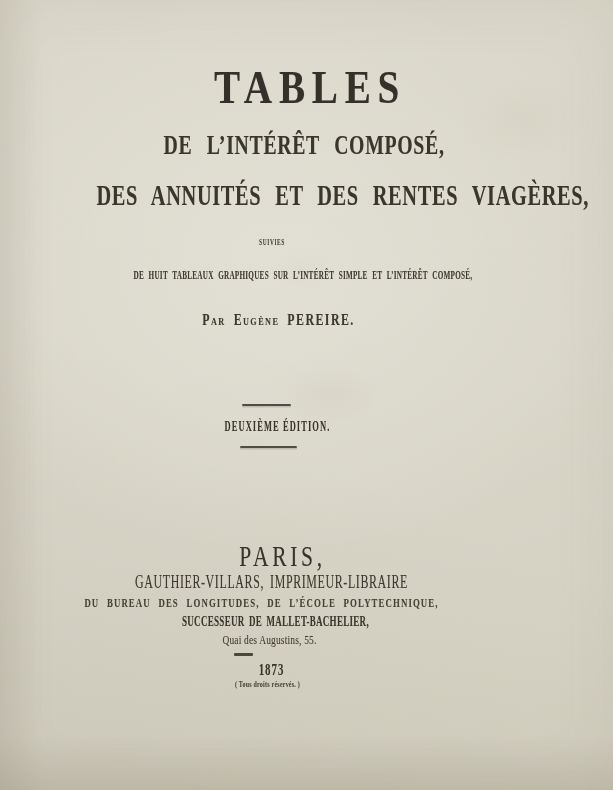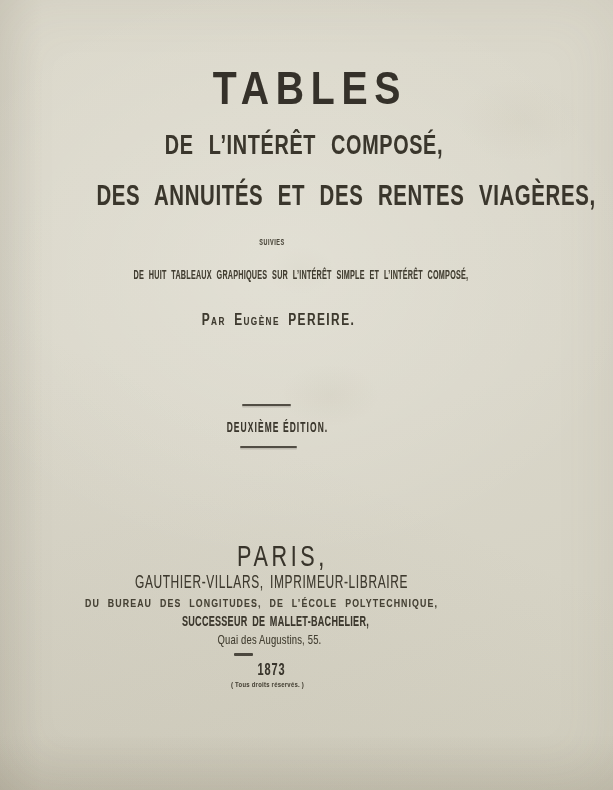--- a/index.html
+++ b/index.html
@@ -6,21 +6,21 @@
     margin: 0;
     padding: 0;
     width: 613px;
     height: 790px;
     overflow: hidden;
   }
   .page {
     position: relative;
     width: 613px;
     height: 790px;
-    font-family: Liberation Sans, sans-serif;
+    font-family: Liberation Serif, serif;
     color: #3a362c;
     background:
       radial-gradient(ellipse 520px 420px at 46% 34%, rgba(255,255,250,0.22), rgba(255,255,250,0) 70%),
       radial-gradient(70px 45px at 330px 395px, rgba(140,130,100,0.07), rgba(140,130,100,0) 70%),
       radial-gradient(90px 60px at 520px 120px, rgba(150,140,110,0.06), rgba(150,140,110,0) 70%),
       radial-gradient(50px 35px at 300px 270px, rgba(140,130,100,0.05), rgba(140,130,100,0) 70%),
       linear-gradient(90deg, rgba(105,95,75,0.09), rgba(105,95,75,0) 7%),
       linear-gradient(0deg, rgba(110,100,78,0.13), rgba(110,100,78,0) 7%),
       linear-gradient(205deg, rgba(120,110,85,0) 55%, rgba(120,110,85,0.10) 100%),
       linear-gradient(160deg, #dcd9cc 0%, #d9d6c9 55%, #d3d0c1 100%);

